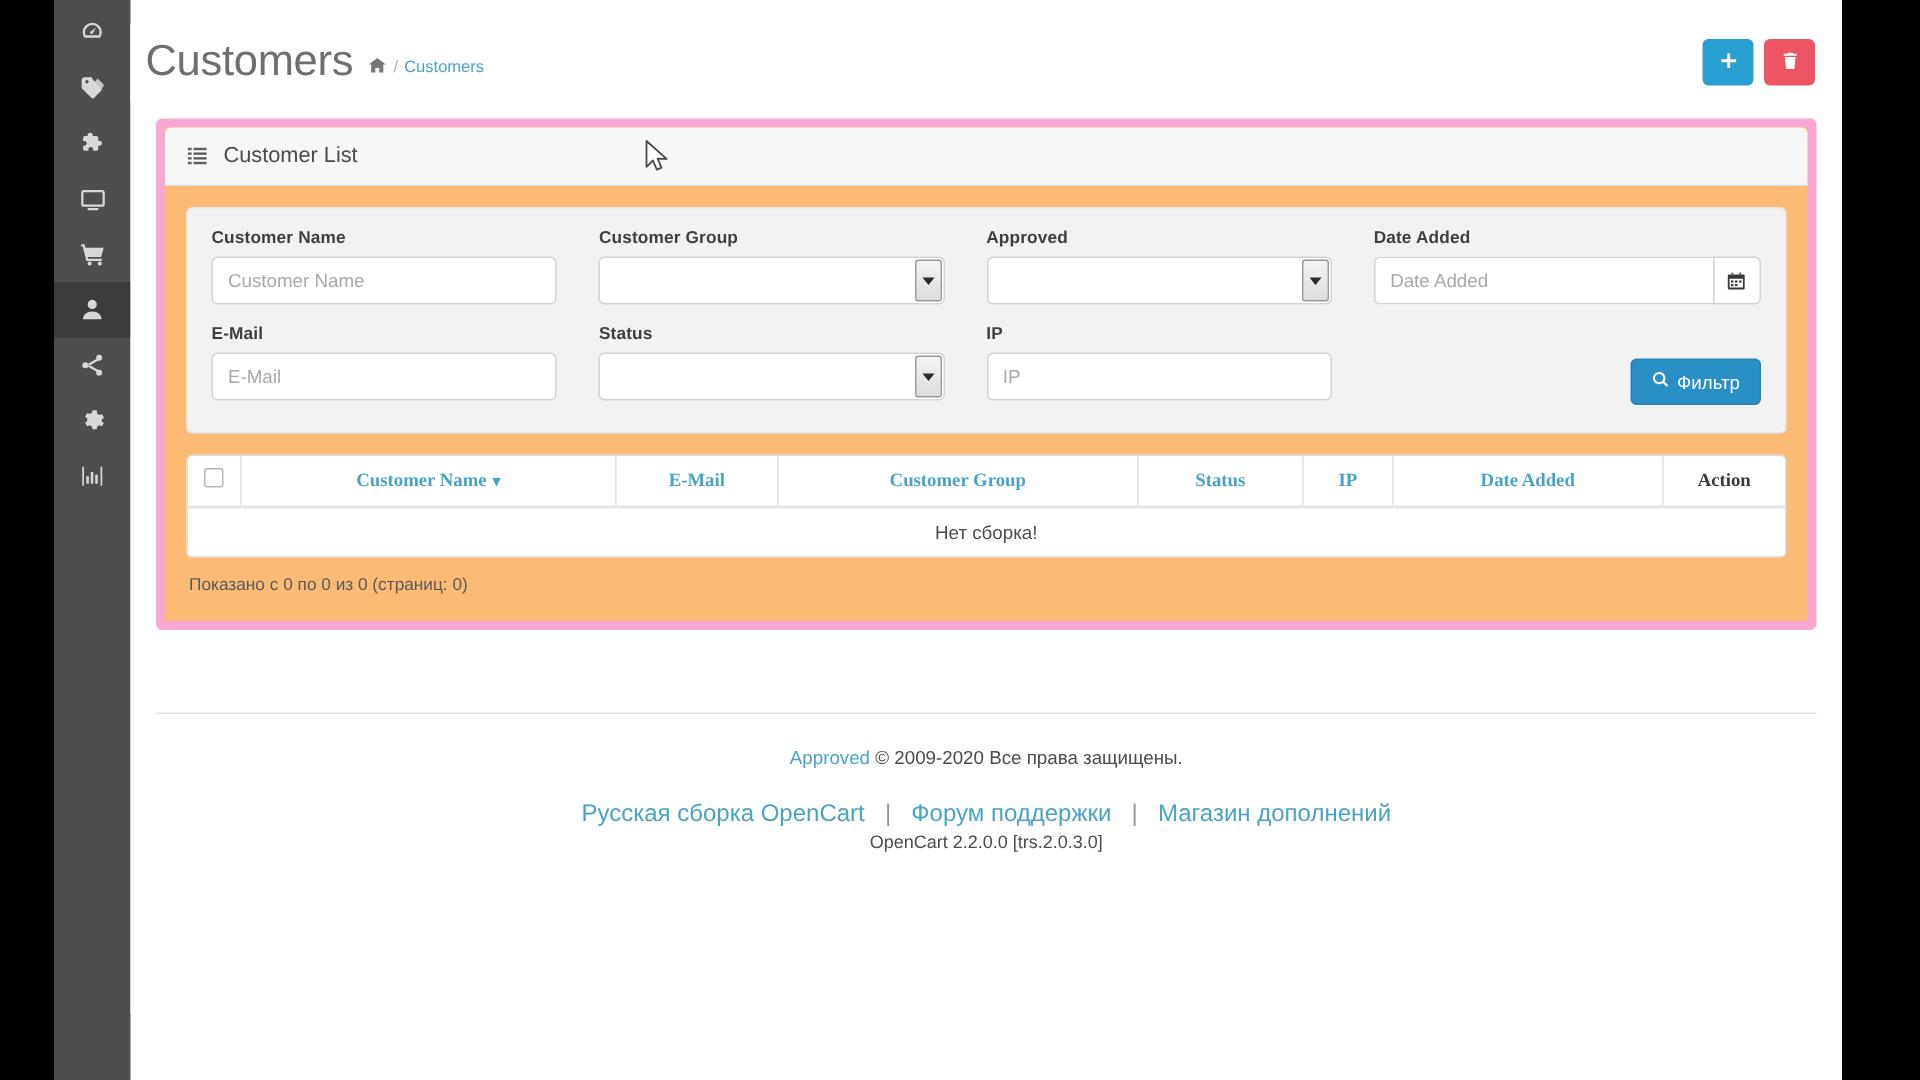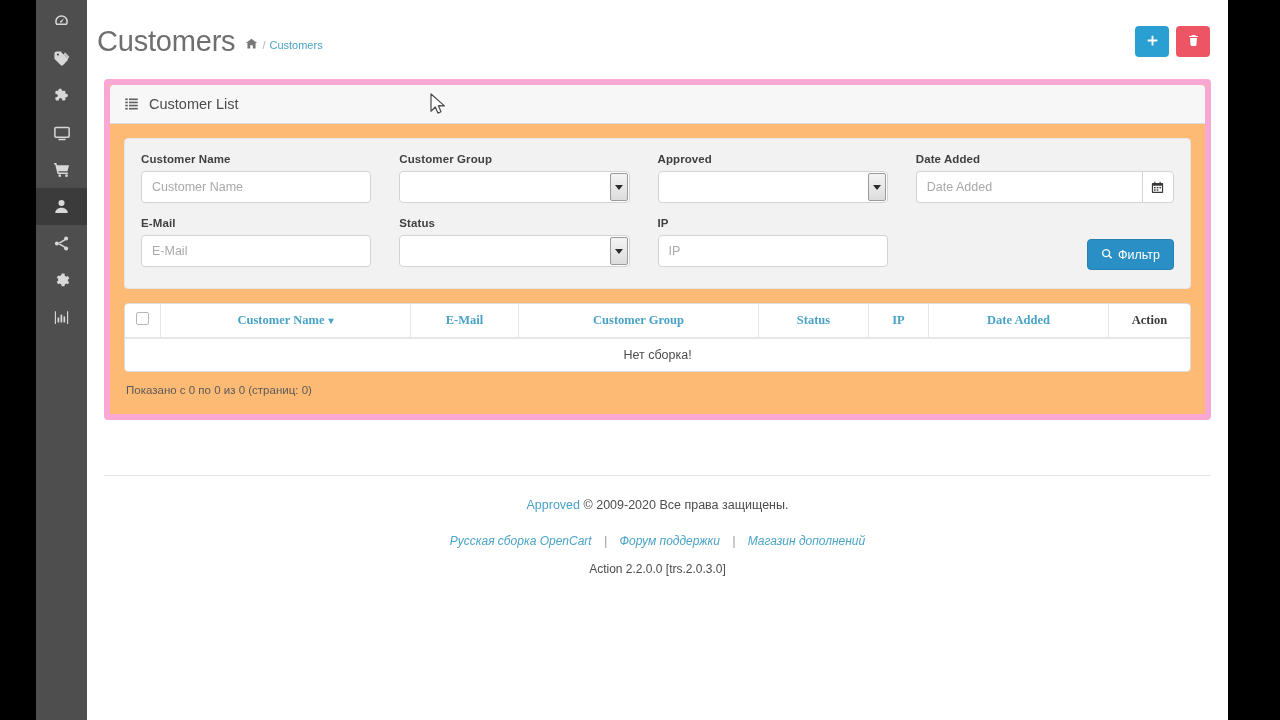--- a/index.html
+++ b/index.html
@@ -302,24 +302,23 @@
     padding-top: 22px;
     text-align: center;
   }
   .foot-line1 {
     font-size: 12.5px;
     color: #4c4c4c;
     margin-bottom: 22px;
   }
   .foot-line1 a { color: #4aa3c7; text-decoration: none; }
   .foot-links {
-    font-size: 12px;
+    font-size: 16px;
     color: #999;
-    margin-bottom: 14px;
-    font-style: italic;
+    margin-bottom: 2px;
   }
   .foot-links a { color: #4aa3c7; text-decoration: none; }
   .foot-links .pipe { margin: 0 9px; color: #999; }
   .foot-ver {
     font-size: 12px;
     color: #4c4c4c;
   }
   
   #cursor {
     position: absolute;
@@ -588,21 +587,21 @@
           <div class="foot-line1">
             <a href="#">Approved</a><span> © 2009-2020 Все права защищены.</span>
           </div>
           <div class="foot-links">
             <a href="#">Русская сборка OpenCart</a>
             <span class="pipe">|</span>
             <a href="#">Форум поддержки</a>
             <span class="pipe">|</span>
             <a href="#">Магазин дополнений</a>
           </div>
-          <div class="foot-ver">Action 2.2.0.0 [trs.2.0.3.0]</div>
+          <div class="foot-ver">OpenCart 2.2.0.0 [trs.2.0.3.0]</div>
         </div>
 
       </div>
     </div>
   </div>
 
   <div id="cursor" style="left: 430px; top: 93px;">
     <svg width="17" height="23" viewBox="0 0 17 23">
       <path d="M1 1l0 17.2 4.3-4.2 2.6 6.1 3.1-1.3-2.6-6.1 6 0.2z" fill="#ffffff" stroke="#4a4a4a" stroke-width="1.2" stroke-linejoin="round"></path>
     </svg>

